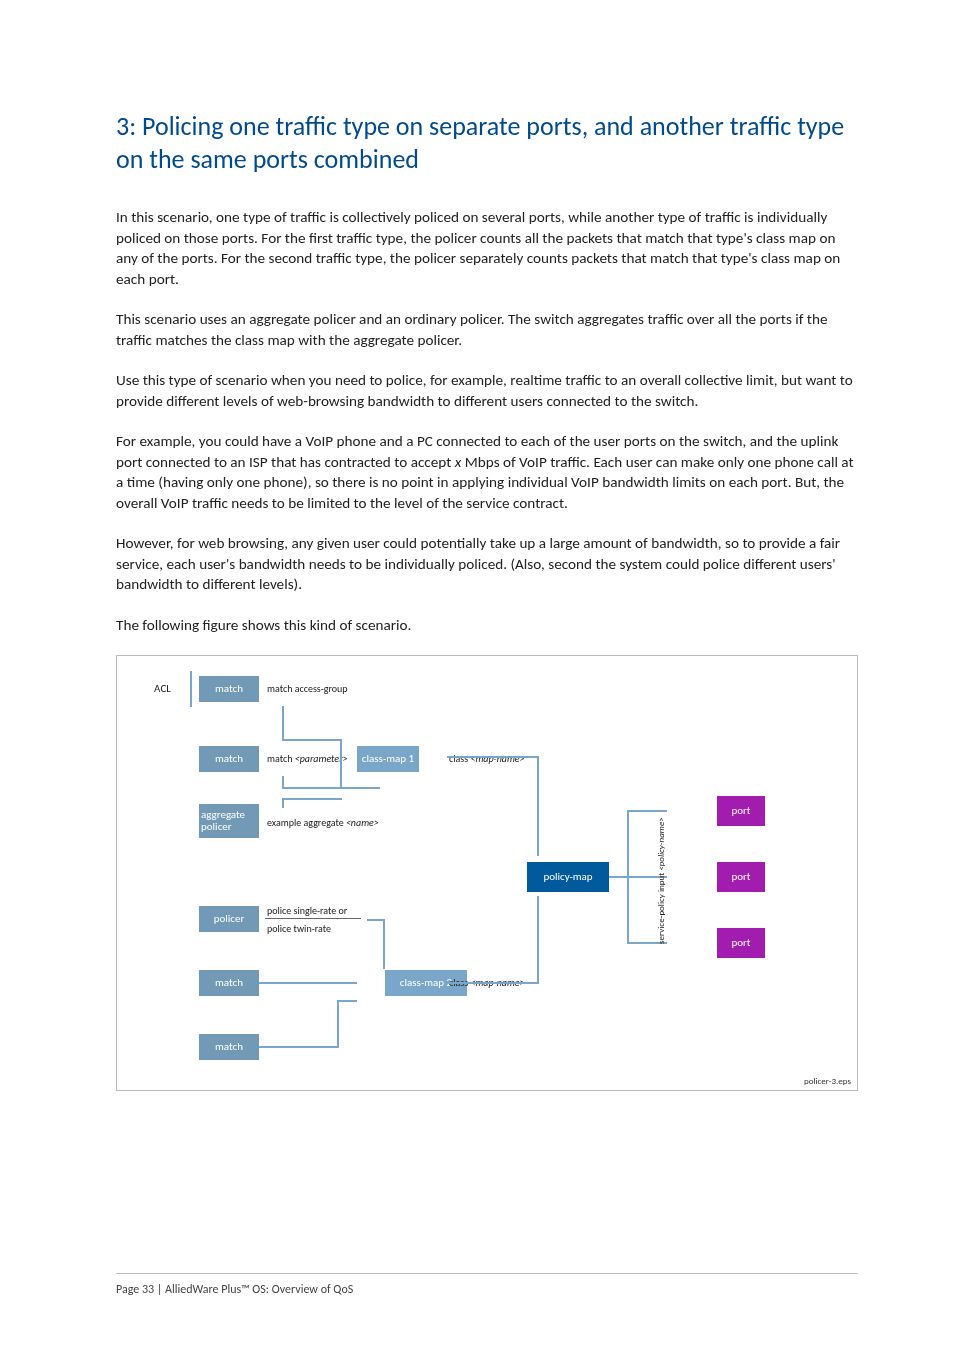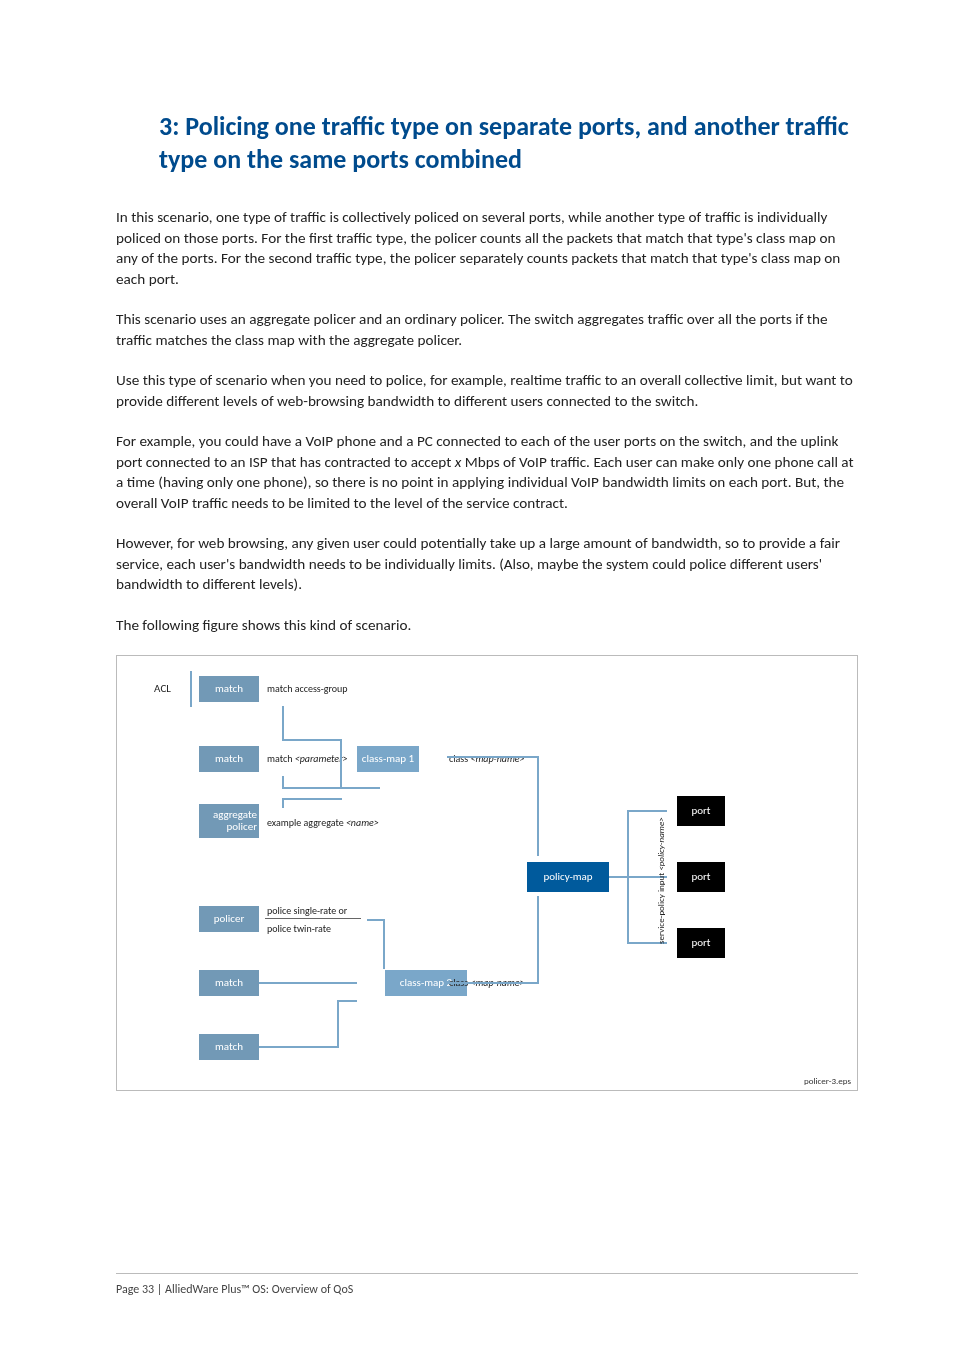--- a/index.html
+++ b/index.html
@@ -10,24 +10,23 @@
     height: 1350px;
     position: relative;
     color: #333;
   }
   .page {
     padding: 110px 96px 0 116px;
   }
   h1 {
     color: #004B8D;
     font-size: 26px;
-    font-weight: bold;
+    font-weight: normal;
     line-height: 1.25;
     margin-bottom: 32px;
-    margin-left: 43px;
   }
   p {
     font-size: 15.2px;
     line-height: 1.35;
     margin-bottom: 20px;
     color: #222;
   }
   .italic { font-style: italic; }
   .diagram {
     border: 1px solid #bbb;
@@ -36,28 +35,28 @@
     height: 436px;
     width: 100%;
   }
   .node {
     position: absolute;
     color: #fff;
     font-size: 11px;
     display: flex;
     align-items: center;
     justify-content: center;
-    text-align: right;
+    text-align: left;
     line-height: 1.1;
     padding: 2px;
   }
   .box-light { background: #7299b6; }
   .box-mid   { background: #7aa7c9; }
   .box-dark  { background: #005a9c; }
-  .box-port  { background: #000000; }
+  .box-port  { background: #a21caf; margin-left: 40px; }
   .label {
     position: absolute;
     font-size: 10px;
     color: #222;
     font-family: "Gill Sans", "Gill Sans MT", Calibri, sans-serif;
   }
   .line {
     position: absolute;
     background: #7aa7c9;
   }
@@ -96,21 +95,21 @@
 
 <div class="page">
   <h1>3: Policing one traffic type on separate ports, and another traffic type on the same ports combined</h1>
 
   <p>In this scenario, one type of traffic is collectively policed on several ports, while another type of traffic is individually policed on those ports. For the first traffic type, the policer counts all the packets that match that type's class map on any of the ports. For the second traffic type, the policer separately counts packets that match that type's class map on each port.</p>
   <p>This scenario uses an aggregate policer and an ordinary policer. The switch aggregates traffic over all the ports if the traffic matches the class map with the aggregate policer.</p>
   <p>Use this type of scenario when you need to police, for example, realtime traffic to an overall collective limit, but want to provide different levels of web-browsing bandwidth to different users connected to the switch.</p>
   <p>
     <span>For example, you could have a VoIP phone and a PC connected to each of the user ports on the switch, and the uplink port connected to an ISP that has contracted to accept </span><span class="italic">x</span><span> Mbps of VoIP traffic. Each user can make only one phone call at a time (having only one phone), so there is no point in applying individual VoIP bandwidth limits on each port. But, the overall VoIP traffic needs to be limited to the level of the service contract.</span>
   </p>
-  <p>However, for web browsing, any given user could potentially take up a large amount of bandwidth, so to provide a fair service, each user's bandwidth needs to be individually limits. (Also, maybe the system could police different users' bandwidth to different levels).</p>
+  <p>However, for web browsing, any given user could potentially take up a large amount of bandwidth, so to provide a fair service, each user's bandwidth needs to be individually policed. (Also, second the system could police different users' bandwidth to different levels).</p>
   <p>The following figure shows this kind of scenario.</p>
 
   <div class="diagram">
 
     <div class="node" style="left:18px; top:20px; width:55px; height:26px; color:#222; background:transparent;">
       <span>ACL</span>
     </div>
 
     <div class="line" style="left:73px; top:15px; width:2px; height:36px;"></div>
 

